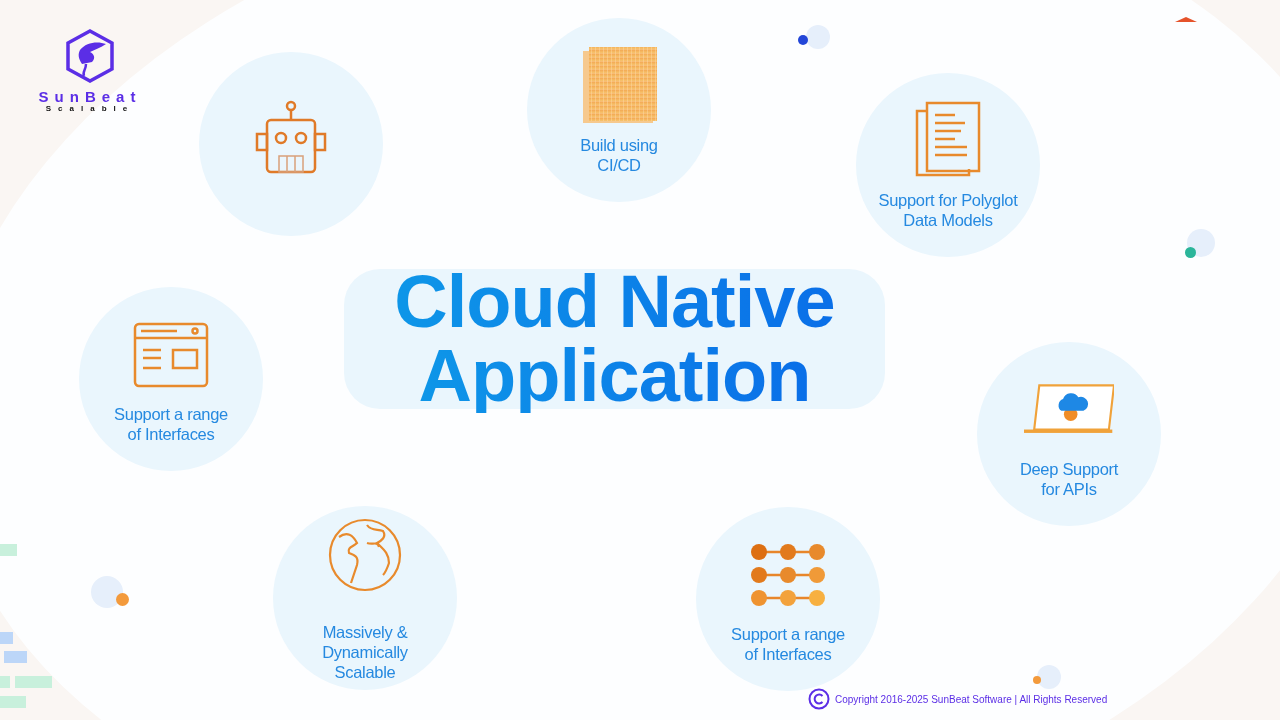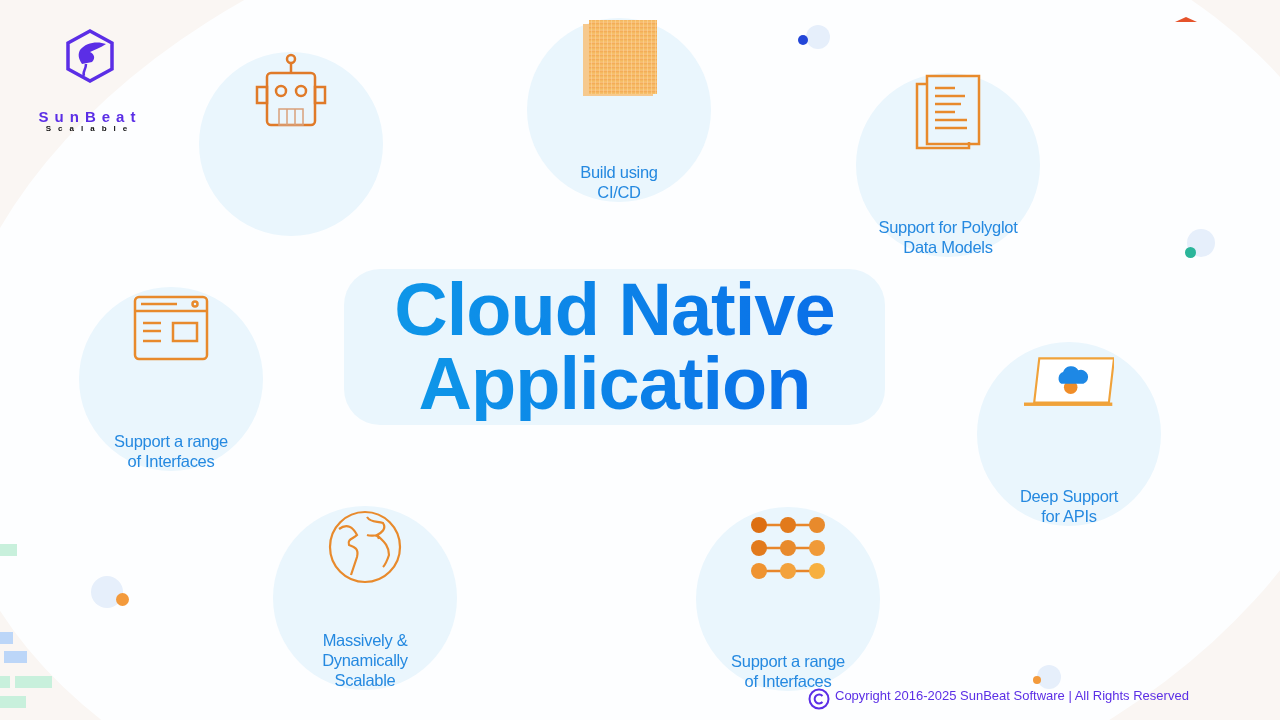--- a/index.html
+++ b/index.html
@@ -1,28 +1,28 @@
 <!DOCTYPE html>
 <html><head>
 <meta charset="utf-8">
 <style>
   html,body{margin:0;padding:0;}
   body{width:1280px;height:720px;overflow:hidden;position:relative;background:#faf6f3;font-family:"Liberation Sans",sans-serif;}
   .blob{position:absolute;left:-60px;top:-120px;width:1440px;height:980px;border-radius:50%;background:#fdfeff;transform:rotate(-8deg);}
-  .circle{position:absolute;width:184px;height:184px;border-radius:50%;background:#eaf6fd;display:flex;flex-direction:column;align-items:center;justify-content:space-between;}
+  .circle{position:absolute;width:184px;height:184px;border-radius:50%;background:#eaf6fd;display:flex;flex-direction:column;align-items:center;justify-content:center;}
   .circle .icon{width:90px;height:82px;display:flex;align-items:center;justify-content:center;margin-bottom:8px;}
   .circle .label{color:#2589e0;font-size:16.5px;line-height:20px;text-align:center;letter-spacing:-0.3px;white-space:pre-line;}
-  .center-box{position:absolute;left:344px;top:269px;width:541px;height:156px;border-radius:36px;background:#eaf6fd;display:flex;flex-direction:column;align-items:center;justify-content:center;}
+  .center-box{position:absolute;left:344px;top:269px;width:541px;height:140px;border-radius:36px;background:#eaf6fd;display:flex;flex-direction:column;align-items:center;justify-content:center;}
   .center-box .t{font-weight:bold;font-size:74px;line-height:74px;letter-spacing:-1px;background:linear-gradient(90deg,#0e96e8,#0a6fe8);-webkit-background-clip:text;background-clip:text;color:transparent;}
   .logo{position:absolute;left:30px;top:28px;width:120px;text-align:center;}
-  .logo .name{color:#5b2ee6;font-weight:bold;font-size:15px;letter-spacing:6px;margin-top:20px;}
+  .logo .name{color:#5b2ee6;font-weight:bold;font-size:15px;letter-spacing:6px;margin-top:0;}
   .logo .sub{color:#111;font-weight:bold;font-size:8px;letter-spacing:7px;margin-top:-1px;}
   .dot{position:absolute;border-radius:50%;}
   .bar{position:absolute;}
-  .footer{position:absolute;left:808px;top:688px;display:flex;gap:5px;color:#5b2ee6;font-size:13px;}
+  .footer{position:absolute;left:808px;top:688px;display:flex;align-items:center;gap:5px;color:#5b2ee6;font-size:10px;}
 </style>
 </head>
 <body>
 
 <div class="blob"></div>
 
 <div class="dot" style="left:806px;top:25px;width:24px;height:24px;background:#e6effb;"></div>
 <div class="dot" style="left:798px;top:35px;width:10px;height:10px;background:#2346d8;"></div>
 <div class="dot" style="left:1187px;top:229px;width:28px;height:28px;background:#e6effb;"></div>
 <div class="dot" style="left:1185px;top:247px;width:11px;height:11px;background:#2bb59a;"></div>

